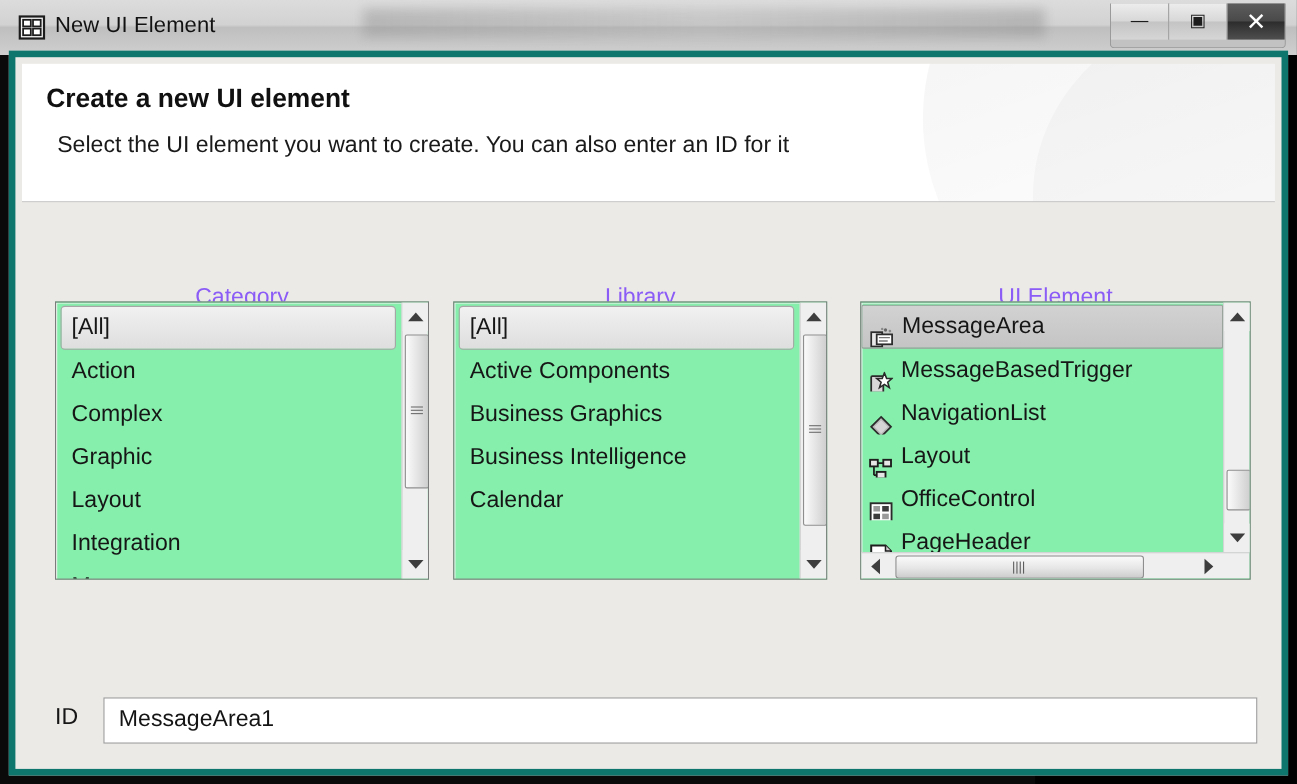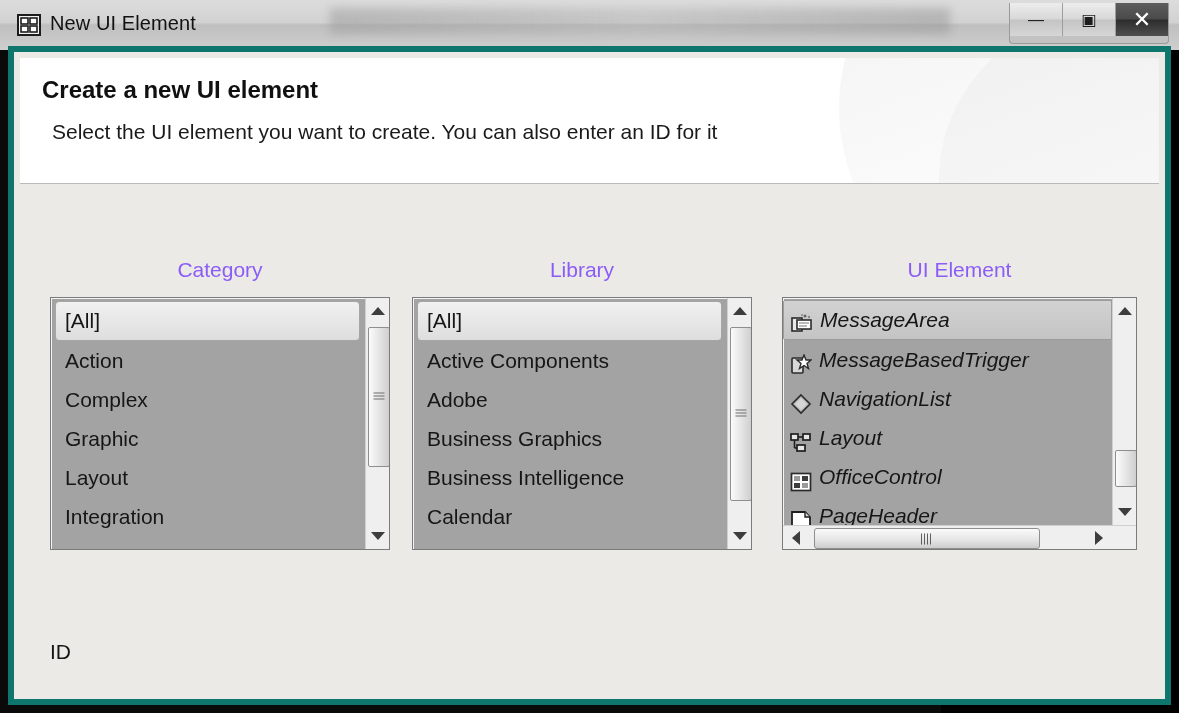--- a/index.html
+++ b/index.html
@@ -43,32 +43,32 @@
           background:linear-gradient(160deg,rgba(0,0,0,0.055),rgba(0,0,0,0.015) 60%,rgba(0,0,0,0));}
   #header .swoosh2{position:absolute;right:-200px;top:-60px;width:420px;height:360px;
           border-radius:50%;background:rgba(0,0,0,0.025);}
   #hdr-title{position:absolute;left:22px;top:18px;font-size:24px;font-weight:bold;color:#101010;}
   #hdr-sub{position:absolute;left:32px;top:62px;font-size:21px;color:#1a1a1a;}
 
   #panel{position:absolute;left:6px;top:132px;right:6px;bottom:6px;background:#eceae6;}
 
   
   .col-label{position:absolute;font-size:21px;color:#8b5cf6;text-align:center;top:74px;}
-  .listbox{position:absolute;top:113px;background:#a3a3a3;border:1px solid #7b7b7b;
+  .listbox{position:absolute;top:90px;background:#86efac;border:1px solid #7b7b7b;
            box-shadow:inset 1px 1px 0 #f4f4f4;overflow:hidden;box-sizing:border-box;}
 
   .list-items{position:absolute;left:0;top:0;right:24px;bottom:0;overflow:hidden;padding-top:3px;}
   .li{height:39px;line-height:39px;padding-left:14px;font-size:21px;color:#161616;
       white-space:nowrap;overflow:hidden;box-sizing:border-box;}
   .li.sel{background:linear-gradient(to bottom,#f1f1f1,#dedede);
           border:1px solid #a6a6a6;border-radius:4px;margin:0 5px 0 4px;
           padding-left:9px;height:40px;line-height:38px;}
 
   
-  .li.icon-row{display:flex;align-items:center;padding-left:7px;gap:7px;font-style:italic;}
+  .li.icon-row{display:flex;align-items:flex-end;padding-left:7px;gap:7px;}
   .li.icon-row.sel{background:linear-gradient(to bottom,#d2d2d2,#c4c4c4);
           border:1px solid #9c9c9c;border-radius:2px;margin:0;padding-left:7px;}
   .li.icon-row .lbl{font-size:21px;color:#161616;}
   .ico{width:22px;height:22px;flex:0 0 22px;}
 
   
   .vscroll{position:absolute;right:0;top:0;bottom:0;width:24px;
            background:#efefef;border-left:1px solid #cfcfcf;box-sizing:border-box;}
   .vscroll.withh{bottom:24px;}
   .sb-arrow{position:absolute;left:0;width:24px;height:26px;display:flex;
@@ -171,21 +171,20 @@
             <span class="tri down"></span>
             </div>
         </div>
       </div>
 
       <div class="col-label" style="left:392px;width:340px;">Library</div>
       <div class="listbox" id="lb-lib" style="left:392px;width:340px;height:253px;">
         <div class="list-items" id="lib-items">
             <div class="li sel">[All]</div>
             <div class="li">Active Components</div>
-            <div class="li">Adobe</div>
             <div class="li">Business Graphics</div>
             <div class="li">Business Intelligence</div>
             <div class="li">Calendar</div>
           </div>
         <div class="vscroll">
           <div class="sb-arrow up">
             <span class="tri up"></span>
             </div>
           <div class="vthumb" style="top:29px;height:172px;">
             <span class="grip-v">
@@ -281,16 +280,19 @@
                 <i></i>
               </span>
           </div>
           <div class="hs-arrow r">
             <span class="tri right"></span>
             </div>
         </div>
       </div>
 
       <div id="id-label">ID</div>
+      <div id="id-field">
+        <span id="id-value">MessageArea1</span>
+      </div>
 
     </div>
   </div>
 </div>
 
 </body></html>

